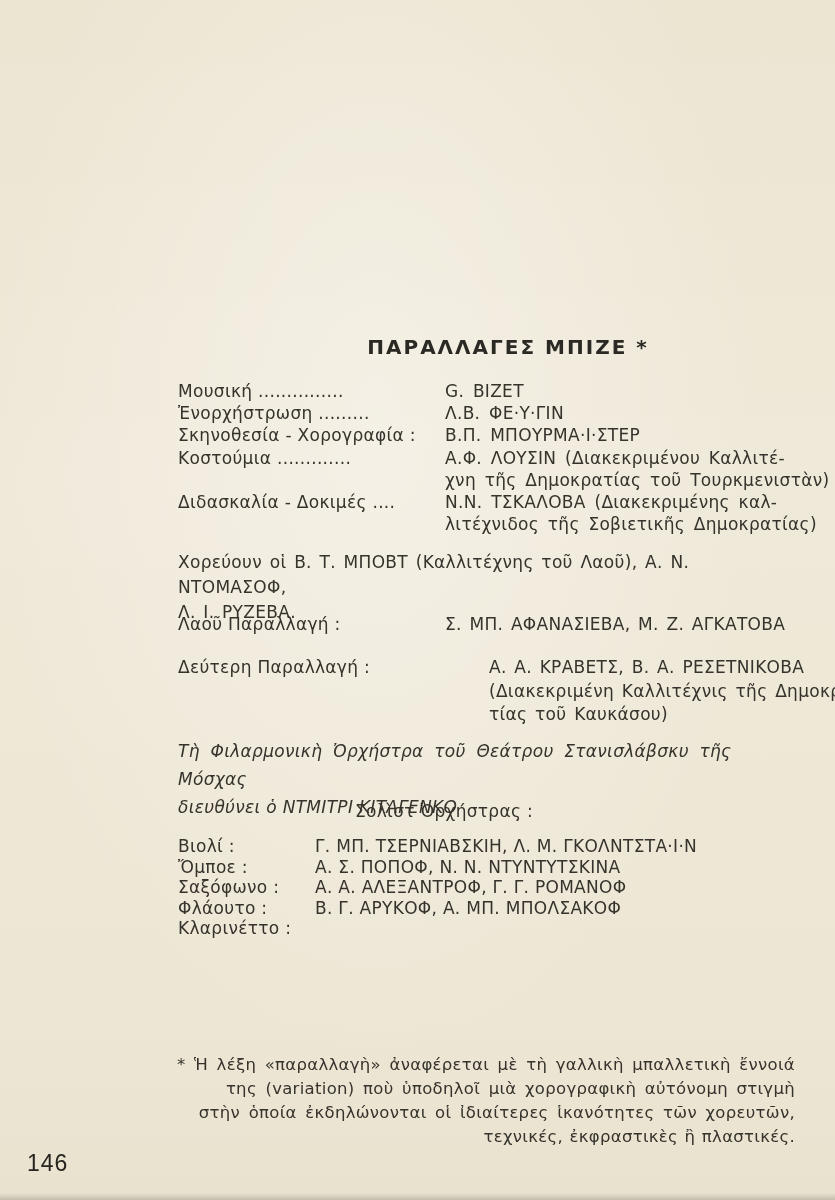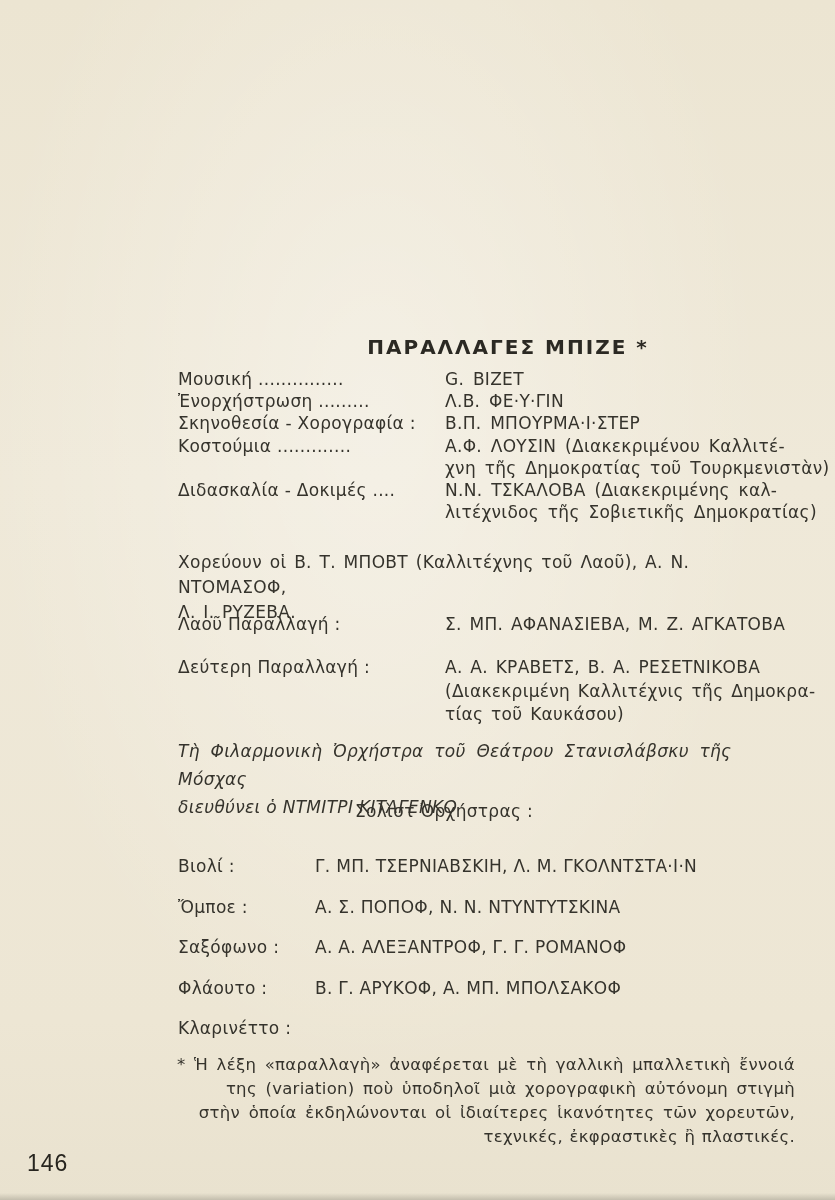--- a/index.html
+++ b/index.html
@@ -30,42 +30,42 @@
   .title {
     top: 335px; left: 178px; width: 660px;
     text-align: center;
     font-weight: bold;
     font-size: 20px;
     letter-spacing: 2px;
     color: #2b2923;
     white-space: nowrap;
   }
 
-  .credits { top: 368px; left: 178px; width: 615px; line-height: 22.2px; }
+  .credits { top: 380px; left: 178px; width: 615px; line-height: 22.2px; }
   .credit-row { display: flex; align-items: flex-start; }
   .credit-label { width: 267px; flex: 0 0 267px; white-space: nowrap; overflow: hidden; }
   .credit-value { flex: 1; word-spacing: 3px; }
   .credit-value div { white-space: nowrap; }
 
   .dancers { top: 550px; left: 178px; width: 615px; line-height: 25px; word-spacing: 2px; }
 
   .variation-1 { top: 613px; }
-  .variation-2 { top: 656px; }
+  .variation-2 { top: 656px; gap: 44px; }
   .variation { left: 178px; width: 615px; line-height: 23.5px; display: flex; }
   .variation .v-label { width: 267px; flex: 0 0 267px; white-space: nowrap; }
   .variation .v-value { flex: 1; word-spacing: 2px; }
   .variation .v-value div { white-space: nowrap; }
 
   .orchestra { top: 737px; left: 178px; width: 615px; line-height: 28px; font-style: italic; }
   .orchestra .wide { word-spacing: 5px; }
 
   .soloists-heading { top: 801px; left: 355px; white-space: nowrap; }
 
   .soloists { top: 836px; left: 178px; width: 620px; line-height: 20.6px; }
-  .soloist-row { display: flex; margin-top: 20px; }
+  .soloist-row { display: flex; }
   .soloist-instrument { width: 137px; flex: 0 0 137px; white-space: nowrap; }
   .soloist-names { flex: 1; white-space: nowrap; }
 
   .footnote { top: 1053px; left: 170px; width: 625px; line-height: 24px; font-size: 16.5px; text-align: right; }
   .footnote .fline { word-spacing: 3px; white-space: nowrap; }
   .footnote .fline.last { word-spacing: 1px; }
 
   .page-number {
     top: 1141px; left: 27px;
     font-family: Liberation Sans, sans-serif;

